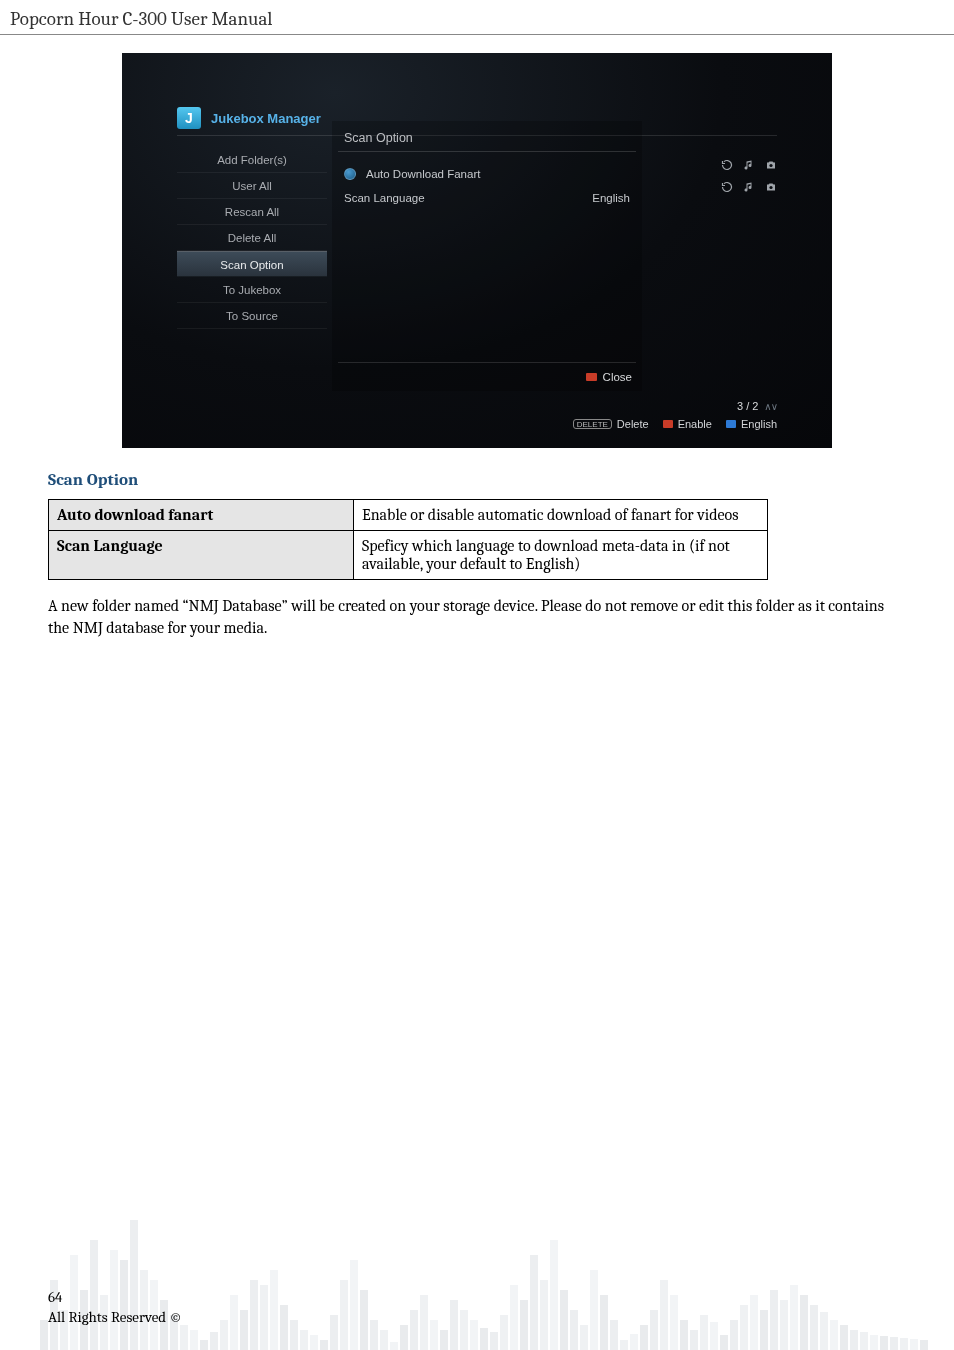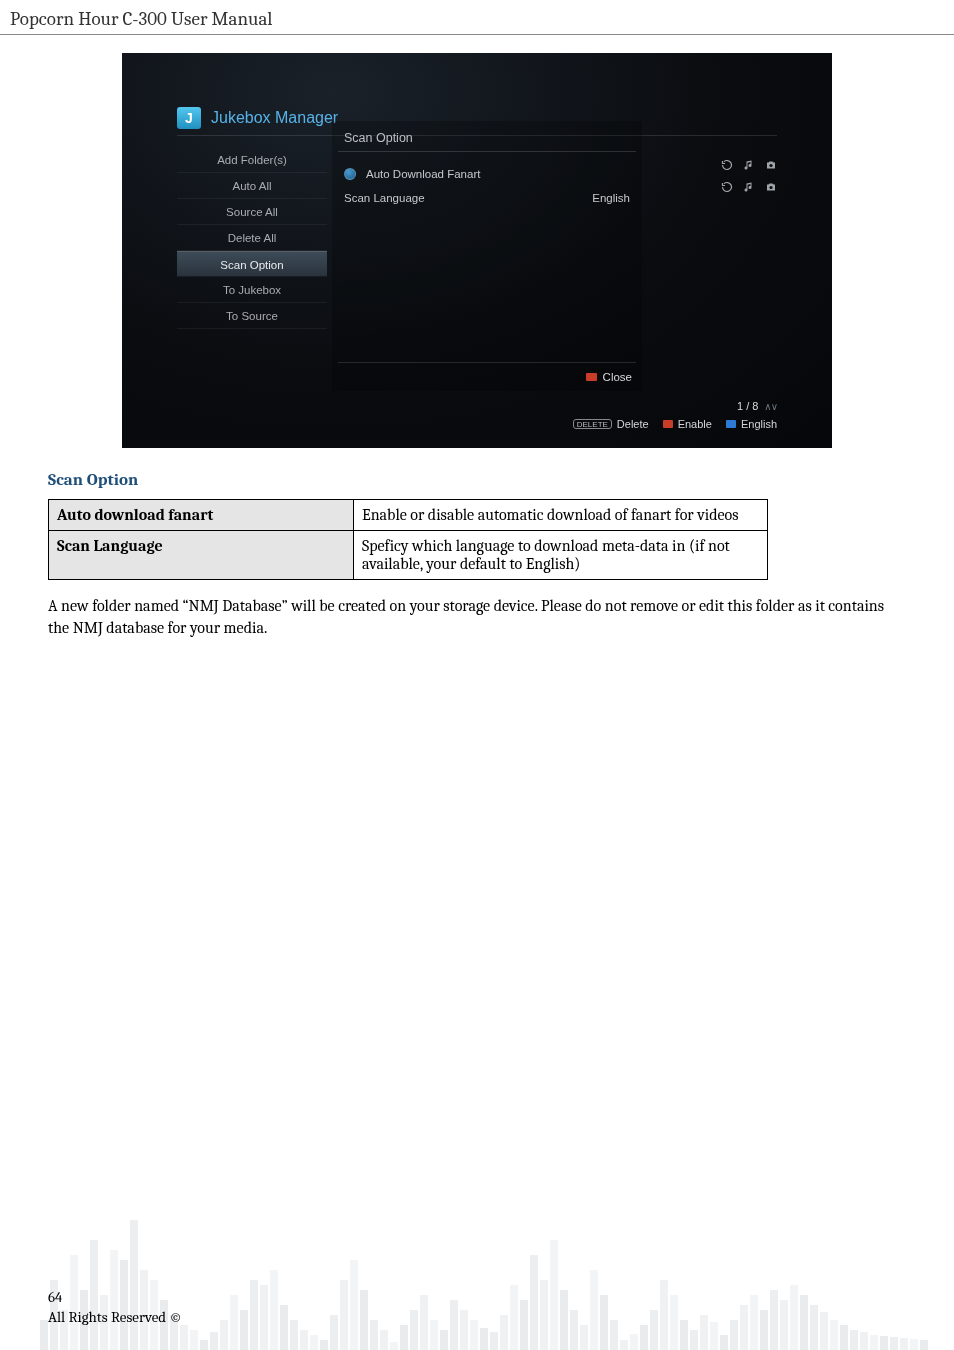--- a/index.html
+++ b/index.html
@@ -48,21 +48,22 @@
       border-radius: 3px;
       display: flex;
       align-items: center;
       justify-content: center;
       color: #fff;
       font-weight: bold;
       font-size: 14px;
     }
     .jb-title {
       color: #57b2e8;
-      font-size: 16px;
+      font-size: 13px;
+      font-weight: bold;
     }
     .jb-hr {
       position: absolute;
       left: 55px;
       right: 55px;
       top: 82px;
       border: none;
       border-top: 1px solid rgba(255,255,255,0.12);
     }
     .sidebar {
@@ -260,22 +261,22 @@
   <div class="screenshot">
 
     <div class="jb-header">
       <div class="jb-icon">J</div>
       <div class="jb-title">Jukebox Manager</div>
     </div>
     <hr class="jb-hr">
 
     <div class="sidebar">
       <div class="sidebar-item">Add Folder(s)</div>
-      <div class="sidebar-item">Auto All</div>
-      <div class="sidebar-item">Source All</div>
+      <div class="sidebar-item">User All</div>
+      <div class="sidebar-item">Rescan All</div>
       <div class="sidebar-item">Delete All</div>
       <div class="sidebar-item selected">Scan Option</div>
       <div class="sidebar-item">To Jukebox</div>
       <div class="sidebar-item">To Source</div>
     </div>
 
     <div class="panel">
       <div class="panel-title">Scan Option</div>
       <hr class="panel-hr">
       <div class="panel-row panel-row1">
@@ -318,21 +319,21 @@
           </svg>
         <svg class="ico-svg" viewBox="0 0 24 24" fill="#9fa4aa">
             <path d="M4 7h3l2-2h6l2 2h3v12H4z"></path>
             <circle cx="12" cy="13" r="3.2" fill="#0b0d12"></circle>
           </svg>
       </div>
     </div>
 
     <div class="bottom-bar-wrap">
       <div class="pager" style="display:flex;align-items:center;gap:6px;color:#d8dadc;font-size:11px;">
-        <span>1 / 8</span>
+        <span>3 / 2</span>
         <span class="arrows">∧∨</span>
       </div>
       <div class="legend" style="font-size:11px;color:#d3d5d8;justify-content:center;">
         <div class="item">
           <span class="pill">DELETE</span>
           <span>Delete</span>
         </div>
         <div class="item">
           <span class="sq red"></span>
           <span>Enable</span>

